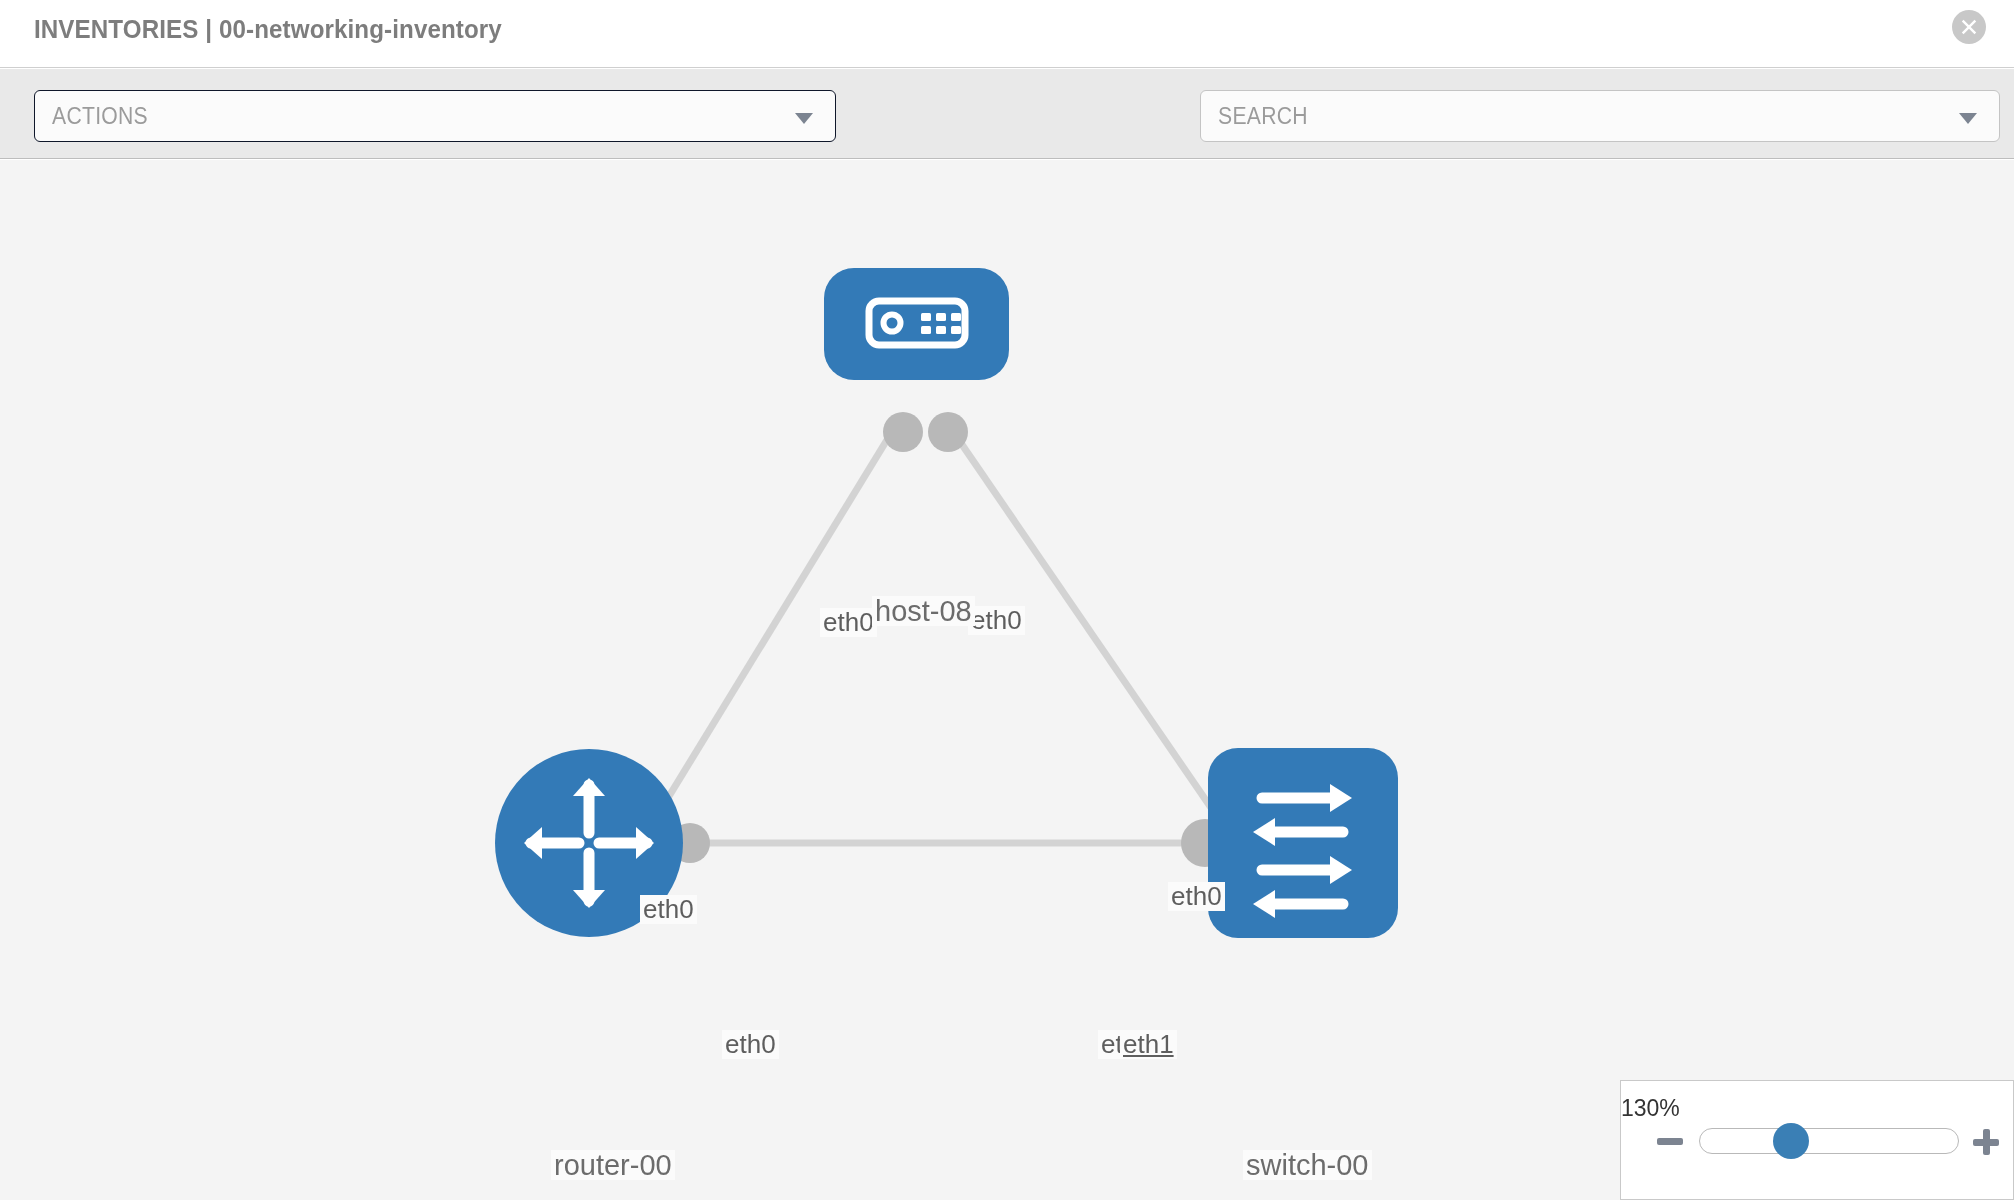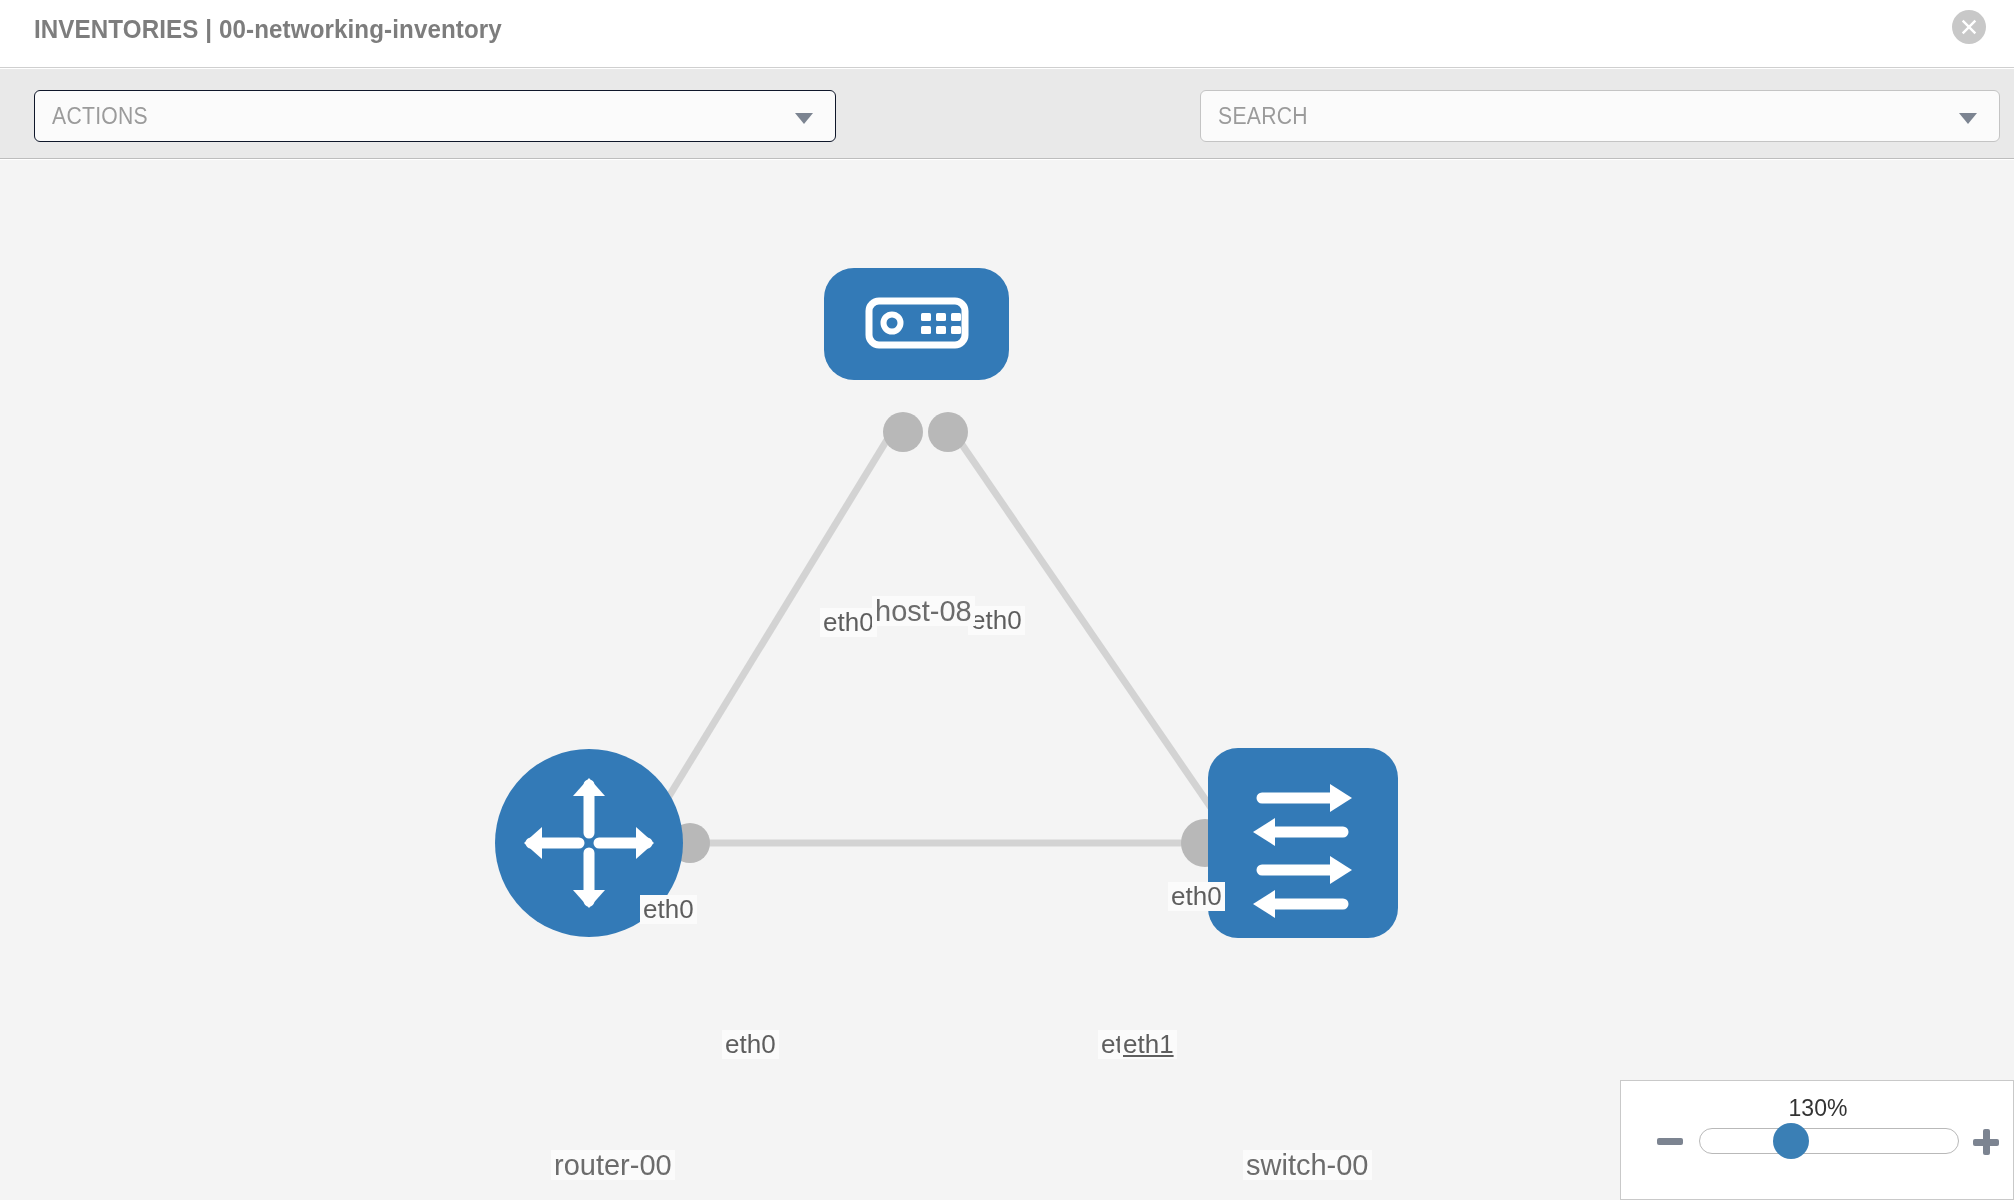--- a/index.html
+++ b/index.html
@@ -153,21 +153,20 @@
     position: absolute;
     left: 1620px; top: 1080px;
     width: 394px; height: 120px;
     background: #ffffff;
     border: 1px solid #c9c9c9;
   }
   .zoom-value {
     position: absolute;
     top: 14px; left: 0;
     width: 394px;
-    text-align: center;
     font-size: 23px;
     color: #333333;
   }
   .zoom-minus {
     position: absolute;
     left: 36px; top: 57px;
     width: 26px; height: 7px;
     background: #7c8491;
     border-radius: 2px;
     cursor: pointer;

